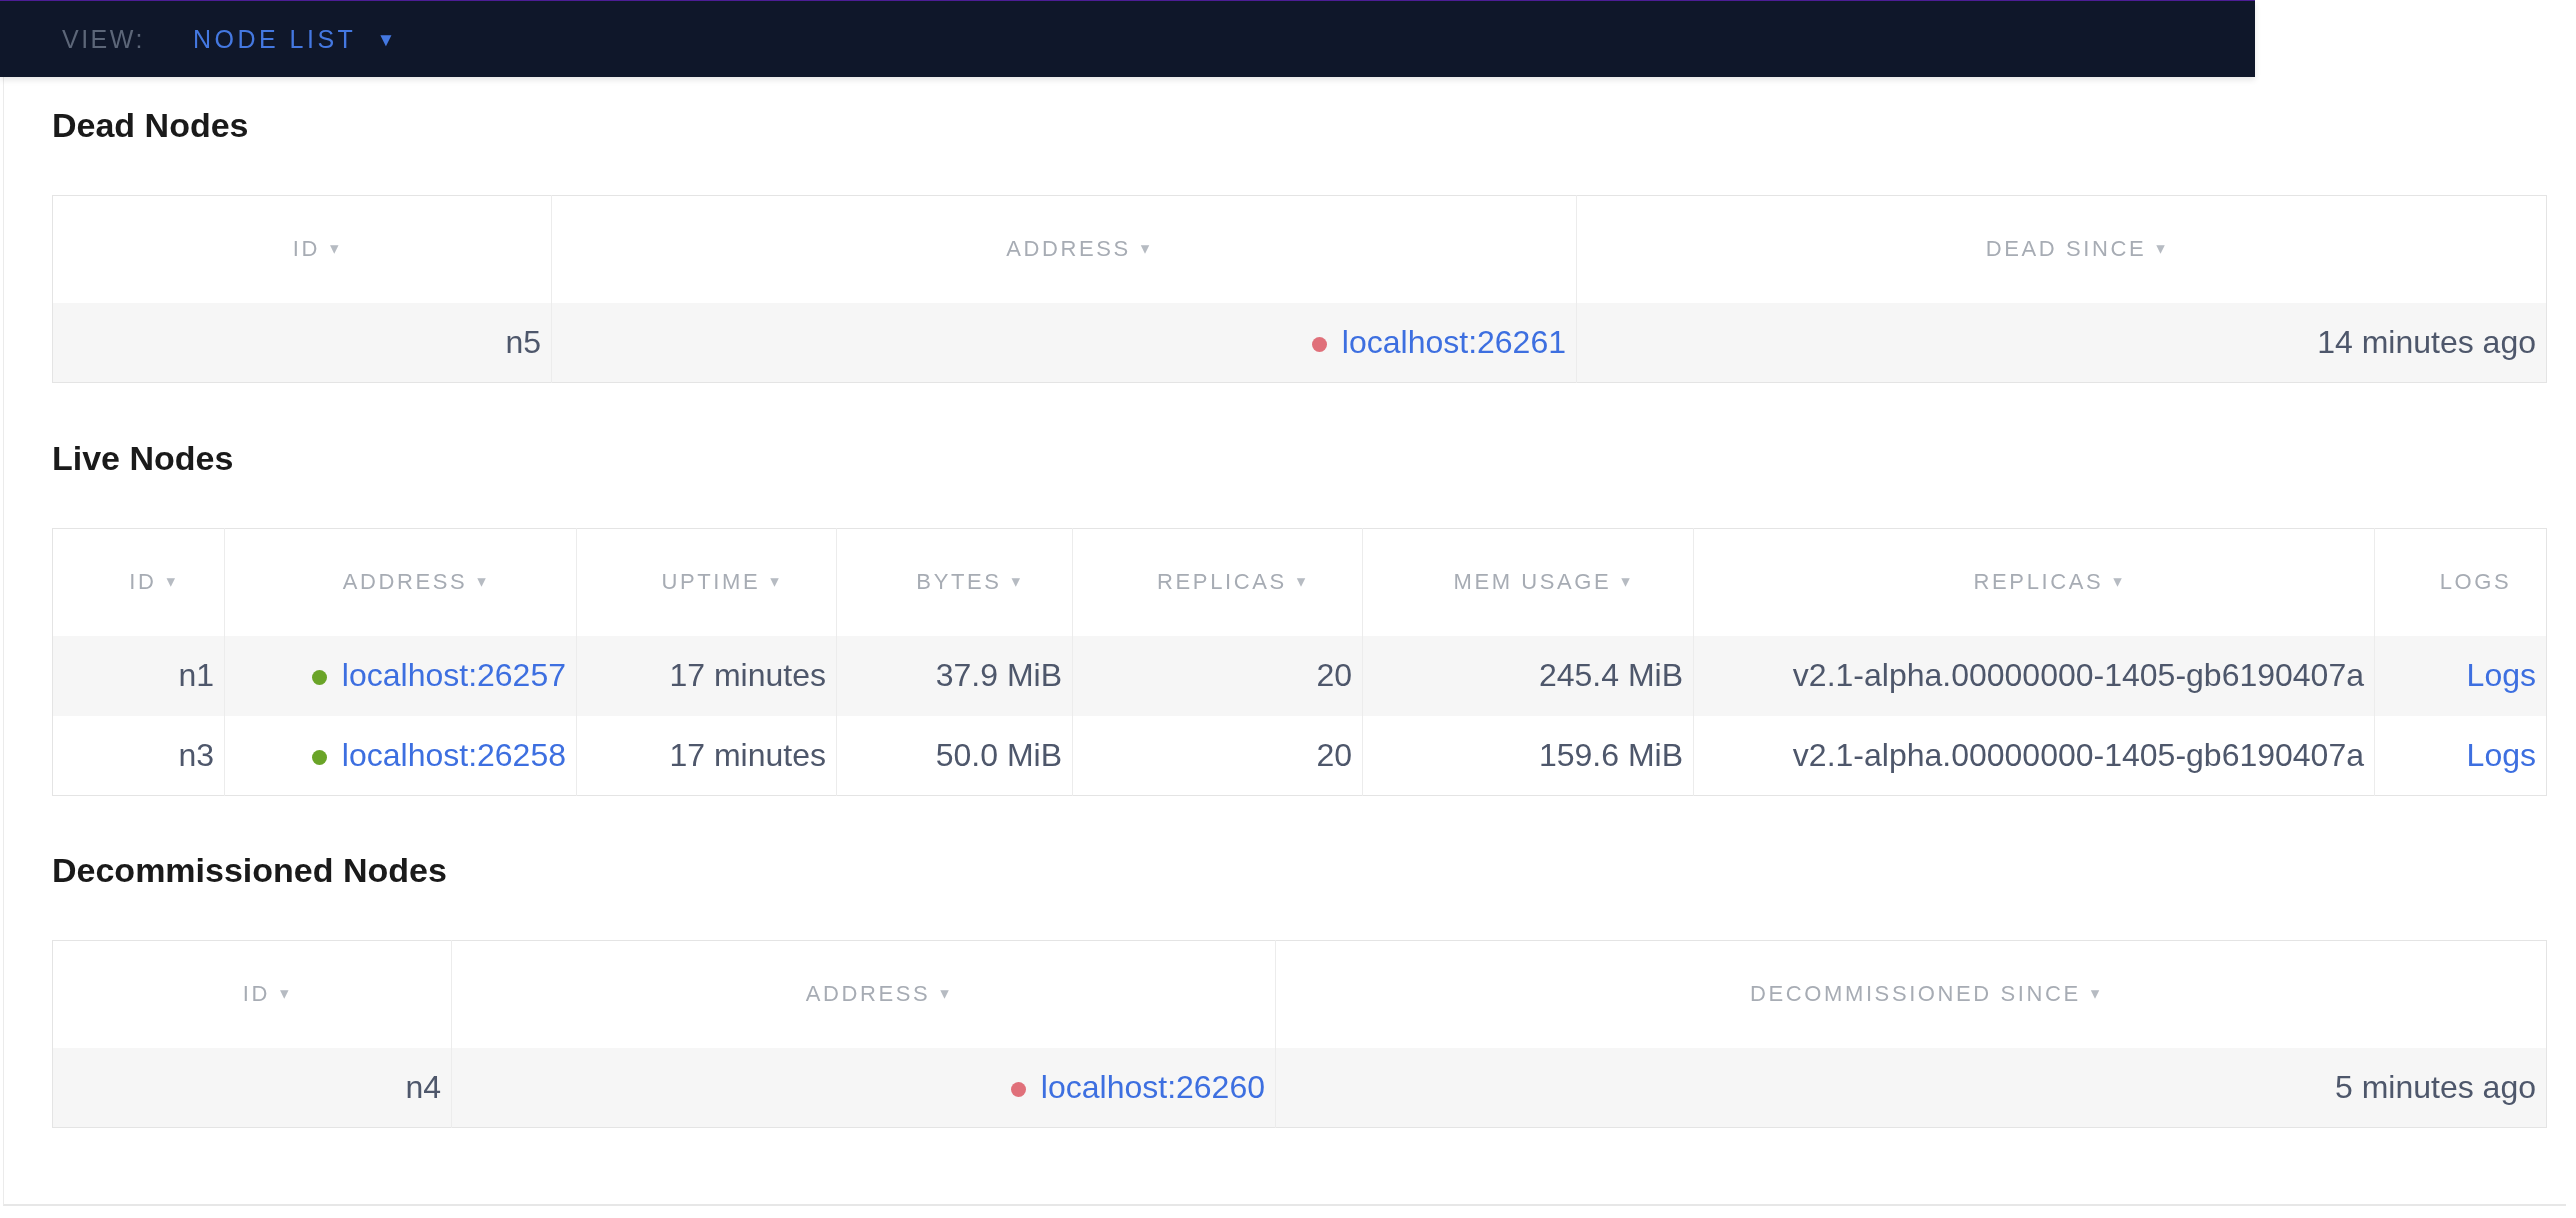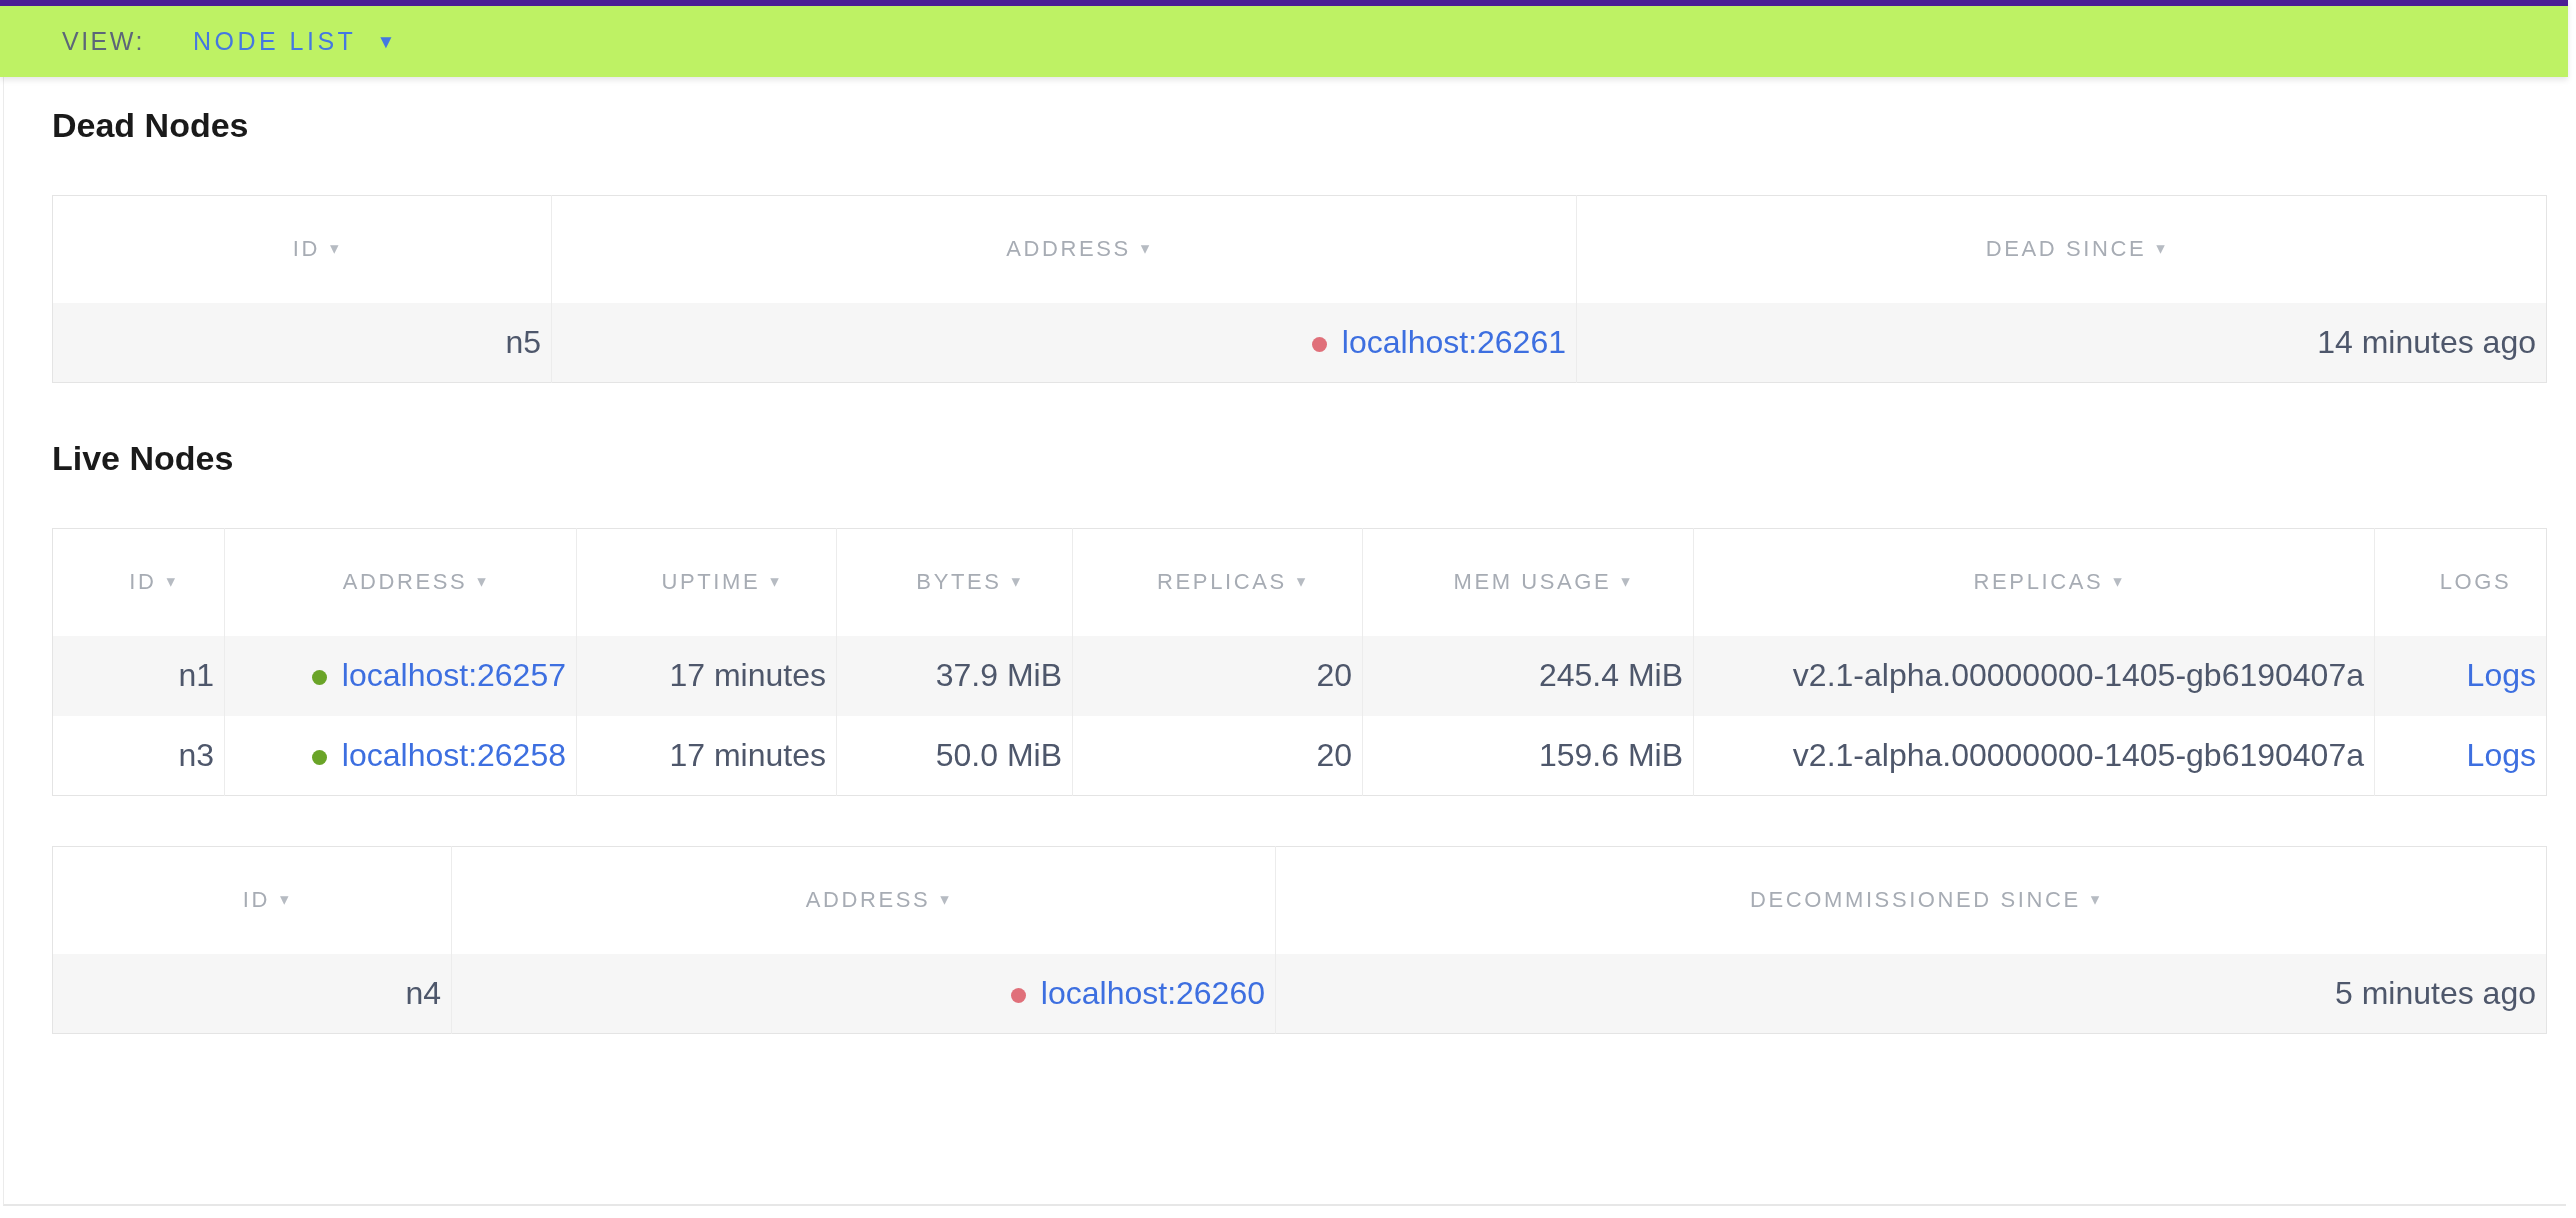--- a/index.html
+++ b/index.html
@@ -7,23 +7,23 @@
     margin: 0; padding: 0;
     width: 2576px; height: 1219px;
     background: #ffffff;
     font-family: "Liberation Sans", sans-serif;
     overflow: hidden;
   }
 
   
   .topbar {
     position: relative;
-    width: 2568px; height: 77px;
-    background: #bef264;
-    border-top: 6px solid #4c1d95;
+    width: 2255px; height: 77px;
+    background: #0f172a;
+    border-top: 1px solid #4c1d95;
     box-shadow: 0 3px 6px rgba(0,0,0,0.10);
     display: flex; align-items: center;
     padding-left: 62px;
     z-index: 5;
   }
   .view-label {
     color: #5c6678;
     font-size: 25px;
     letter-spacing: 2.5px;
     font-weight: 400;
@@ -245,20 +245,21 @@
         <td>20</td>
         <td>159.6 MiB</td>
         <td>v2.1-alpha.00000000-1405-gb6190407a</td>
         <td>
           <a class="logs-link">Logs</a>
         </td>
       </tr>
     </tbody>
   </table>
 
+  <h2 class="section-title title-decomm">Decommissioned Nodes</h2>
 
   <table class="node-table table-decomm">
     <colgroup>
       <col style="width:399px">
         <col style="width:824px">
         <col>
     </colgroup>
     <thead>
       <tr>
         <th>

